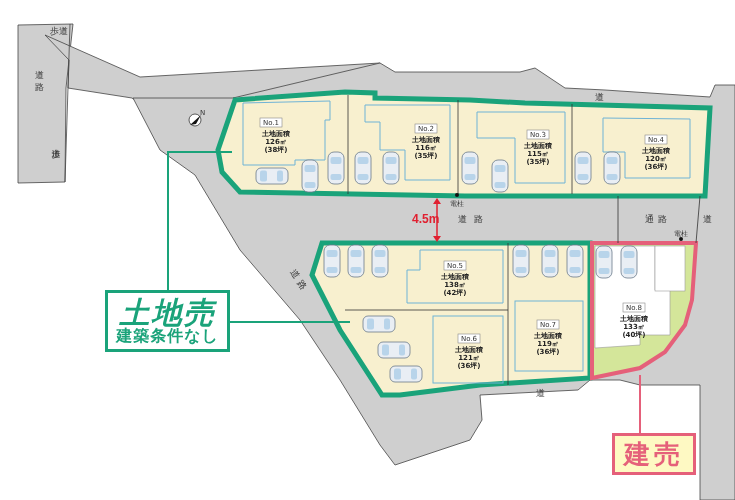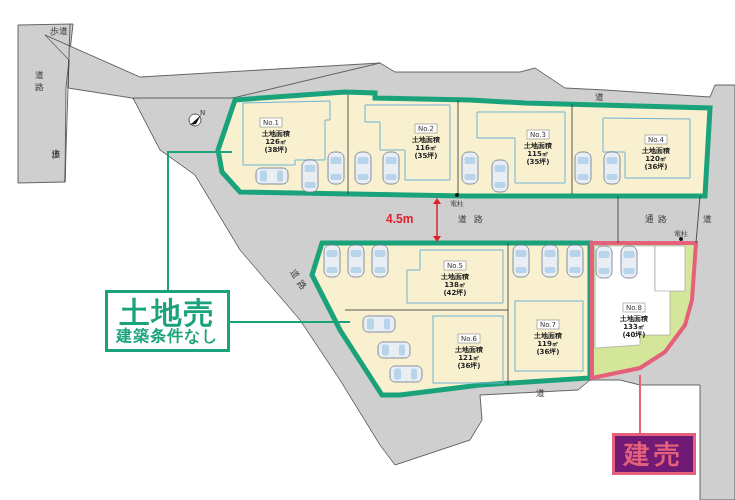--- a/index.html
+++ b/index.html
@@ -7,29 +7,29 @@
   #map { position:absolute; left:0; top:0; width:735px; height:500px; }
   .road-label { font-size:9px; fill:#333; font-family:"DejaVu Sans", sans-serif; }
   .pole-label { font-size:7px; fill:#333; font-family:"DejaVu Sans", sans-serif; }
   .lot-no { font-size:7px; fill:#333; font-family:"DejaVu Sans", sans-serif; }
   .lot-text { font-size:7px; font-weight:bold; fill:#222; font-family:"DejaVu Sans", sans-serif; }
   .callout-green {
     position:absolute; left:105px; top:290px; width:125px; height:62px;
     border:3px solid #1aa37a; background:#fff; box-sizing:border-box;
     display:flex; flex-direction:column; align-items:center; justify-content:center;
   }
-  .callout-green .big { color:#1aa37a; font-size:30px; font-weight:bold; letter-spacing:2px; line-height:30px; font-family:"DejaVu Sans", sans-serif; }
+  .callout-green .big { color:#1aa37a; font-size:30px; font-weight:bold; letter-spacing:2px; line-height:30px; font-family:"DejaVu Sans", sans-serif;font-style:italic; }
   .callout-green .small { color:#1aa37a; font-size:16px; font-weight:bold; letter-spacing:1px; line-height:16px; font-family:"DejaVu Sans", sans-serif; }
   .callout-pink {
     position:absolute; left:612px; top:433px; width:84px; height:42px;
-    border:3px solid #e5607a; background:#701a75; box-sizing:border-box;
+    border:3px solid #e5607a; background:#fef9c3; box-sizing:border-box;
     display:flex; align-items:center; justify-content:center;
   }
   .callout-pink .big { color:#e5607a; font-size:26px; font-weight:bold; letter-spacing:4px; font-family:"DejaVu Sans", sans-serif; }
-  .dim-label { position:absolute; left:386px; top:212px; color:#e02030; font-weight:bold; font-size:12px; font-family:"Liberation Sans", sans-serif; }
+  .dim-label { position:absolute; left:412px; top:212px; color:#e02030; font-weight:bold; font-size:12px; font-family:"Liberation Sans", sans-serif; }
 </style>
 </head>
 <body>
 
 <svg id="map" viewBox="0 0 735 500" xmlns="http://www.w3.org/2000/svg">
   <defs>
     <g id="car">
       <rect x="0" y="0" width="16" height="32" rx="6" fill="#e9eef4" stroke="#6a7a8a" stroke-width="0.8"></rect>
       <rect x="2.5" y="5" width="11" height="7" rx="2" fill="#b8d4ea"></rect>
       <rect x="2.5" y="22" width="11" height="6" rx="2" fill="#b8d4ea"></rect>

